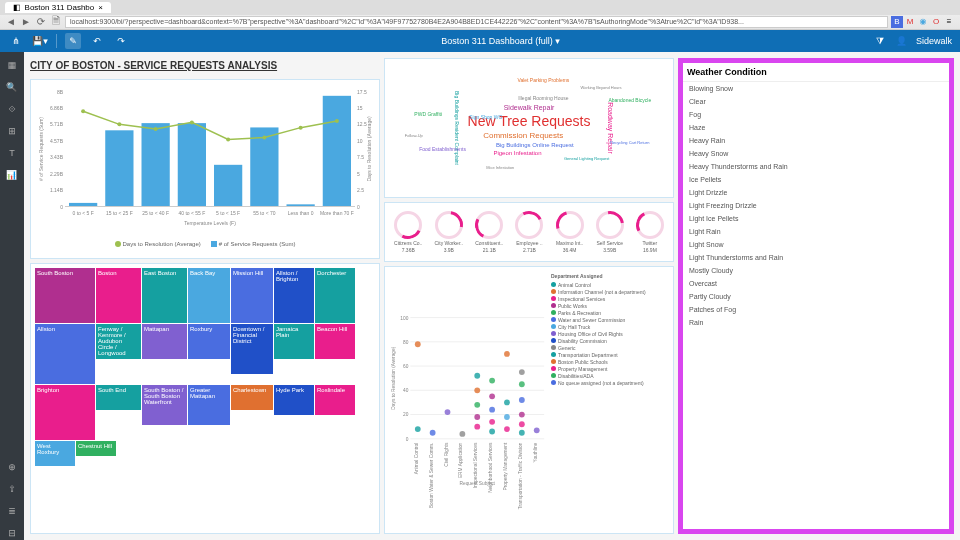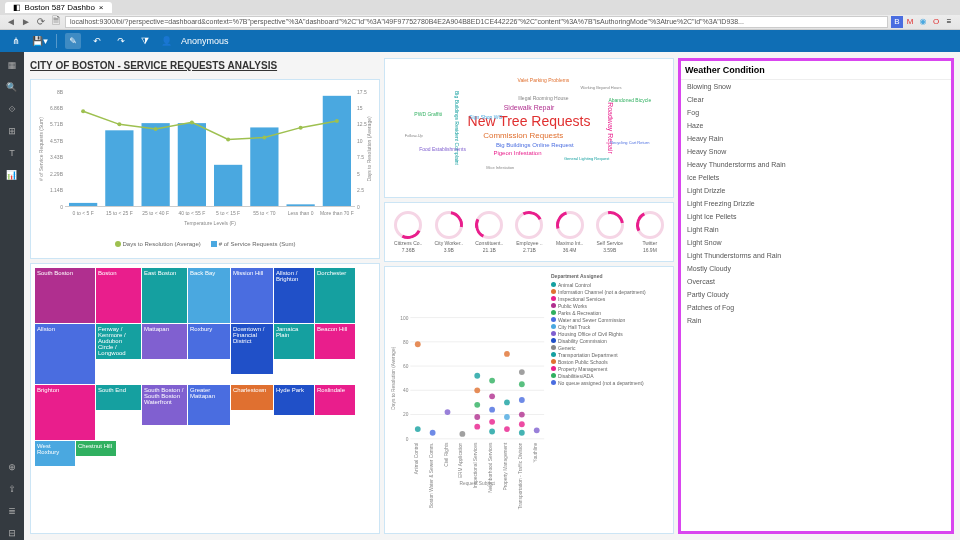--- a/index.html
+++ b/index.html
@@ -16,21 +16,21 @@
 .tb-btn{width:16px;height:16px;display:flex;align-items:center;justify-content:center;cursor:pointer}
 .tb-title{flex:1;text-align:center;font-size:9px}
 .tb-right{display:flex;align-items:center;gap:6px}
 .main-area{display:flex;height:488px}
 .left-rail{width:24px;background:#343a40;display:flex;flex-direction:column;padding-top:6px;gap:8px;align-items:center}
 .rail-icon{width:14px;height:14px;color:#aaa;cursor:pointer;display:flex;align-items:center;justify-content:center}
 .rail-spacer{flex:1}
 .content{flex:1;background:#f5f5f5;padding:6px;display:flex;gap:4px;overflow:hidden}
 .left-col{width:350px;display:flex;flex-direction:column;gap:4px}
 .mid-col{width:290px;display:flex;flex-direction:column;gap:4px}
-.right-col{flex:1;border:3px solid #d946ef}
+.right-col{flex:1;border:5px solid #d946ef}
 .card{background:#fff;border:1px solid #cce5f5;padding:4px}
 .page-title{font-size:10px;font-weight:bold;text-decoration:underline;color:#333;padding:2px 0 4px}
 .bar-chart{height:180px;position:relative}
 .chart-svg{width:100%;height:155px}
 .legend{display:flex;justify-content:center;gap:10px;font-size:6px;color:#666}
 .leg-item{display:flex;align-items:center;gap:2px}
 .leg-dot{width:6px;height:6px}
 .sec-title{font-size:9px;font-weight:bold;padding:2px 0}
 .treemap{display:flex;flex-wrap:wrap;gap:1px;height:195px}
 .tm-cell{color:#fff;font-size:6px;padding:2px;overflow:hidden}
@@ -51,21 +51,21 @@
 .axis-lbl{font-size:5px;fill:#888}
 .tick-lbl{font-size:5px;fill:#888}
 </style>
 </head>
 <body>
 
 <div class="browser-chrome">
   <div class="tab-bar">
     <div class="tab">
       <span>◧</span>
-      <span>Boston 587 Dashbo</span>
+      <span>Boston 311 Dashbo</span>
       <span>×</span>
     </div>
   </div>
   <div class="addr-bar">
     <div class="nav-btn">◄</div>
     <div class="nav-btn">►</div>
     <div class="nav-btn">⟳</div>
     <div class="nav-btn">🗎</div>
     <div class="url-box">localhost:9300/bi/?perspective=dashboard&amp;context=%7B"perspective"%3A"dashboard"%2C"id"%3A"i49F97752780B4E2A904B8ED1CE442226"%2C"content"%3A%7B"isAuthoringMode"%3Atrue%2C"id"%3A"iD938...</div>
     <div class="ext-icons">
@@ -78,24 +78,25 @@
   </div>
 </div>
 
 <div class="app-toolbar">
   <div class="tb-btn">⋔</div>
   <div class="tb-btn">💾▾</div>
   <div style="width:1px;height:14px;background:rgba(255,255,255,0.3)"></div>
   <div class="tb-btn" style="background:rgba(255,255,255,0.2);border-radius:2px">✎</div>
   <div class="tb-btn">↶</div>
   <div class="tb-btn">↷</div>
+  <div class="tb-title"><span>Boston 311 Dashboard (full)</span> ▾</div>
   <div class="tb-right">
     <div class="tb-btn">⧩</div>
     <div class="tb-btn">👤</div>
-    <span>Anonymous</span>
+    <span>Sidewalk</span>
   </div>
 </div>
 
 <div class="main-area">
   <div class="left-rail">
     <div class="rail-icon">▦</div>
     <div class="rail-icon">🔍</div>
     <div class="rail-icon">⟐</div>
     <div class="rail-icon">⊞</div>
     <div class="rail-icon">T</div>

